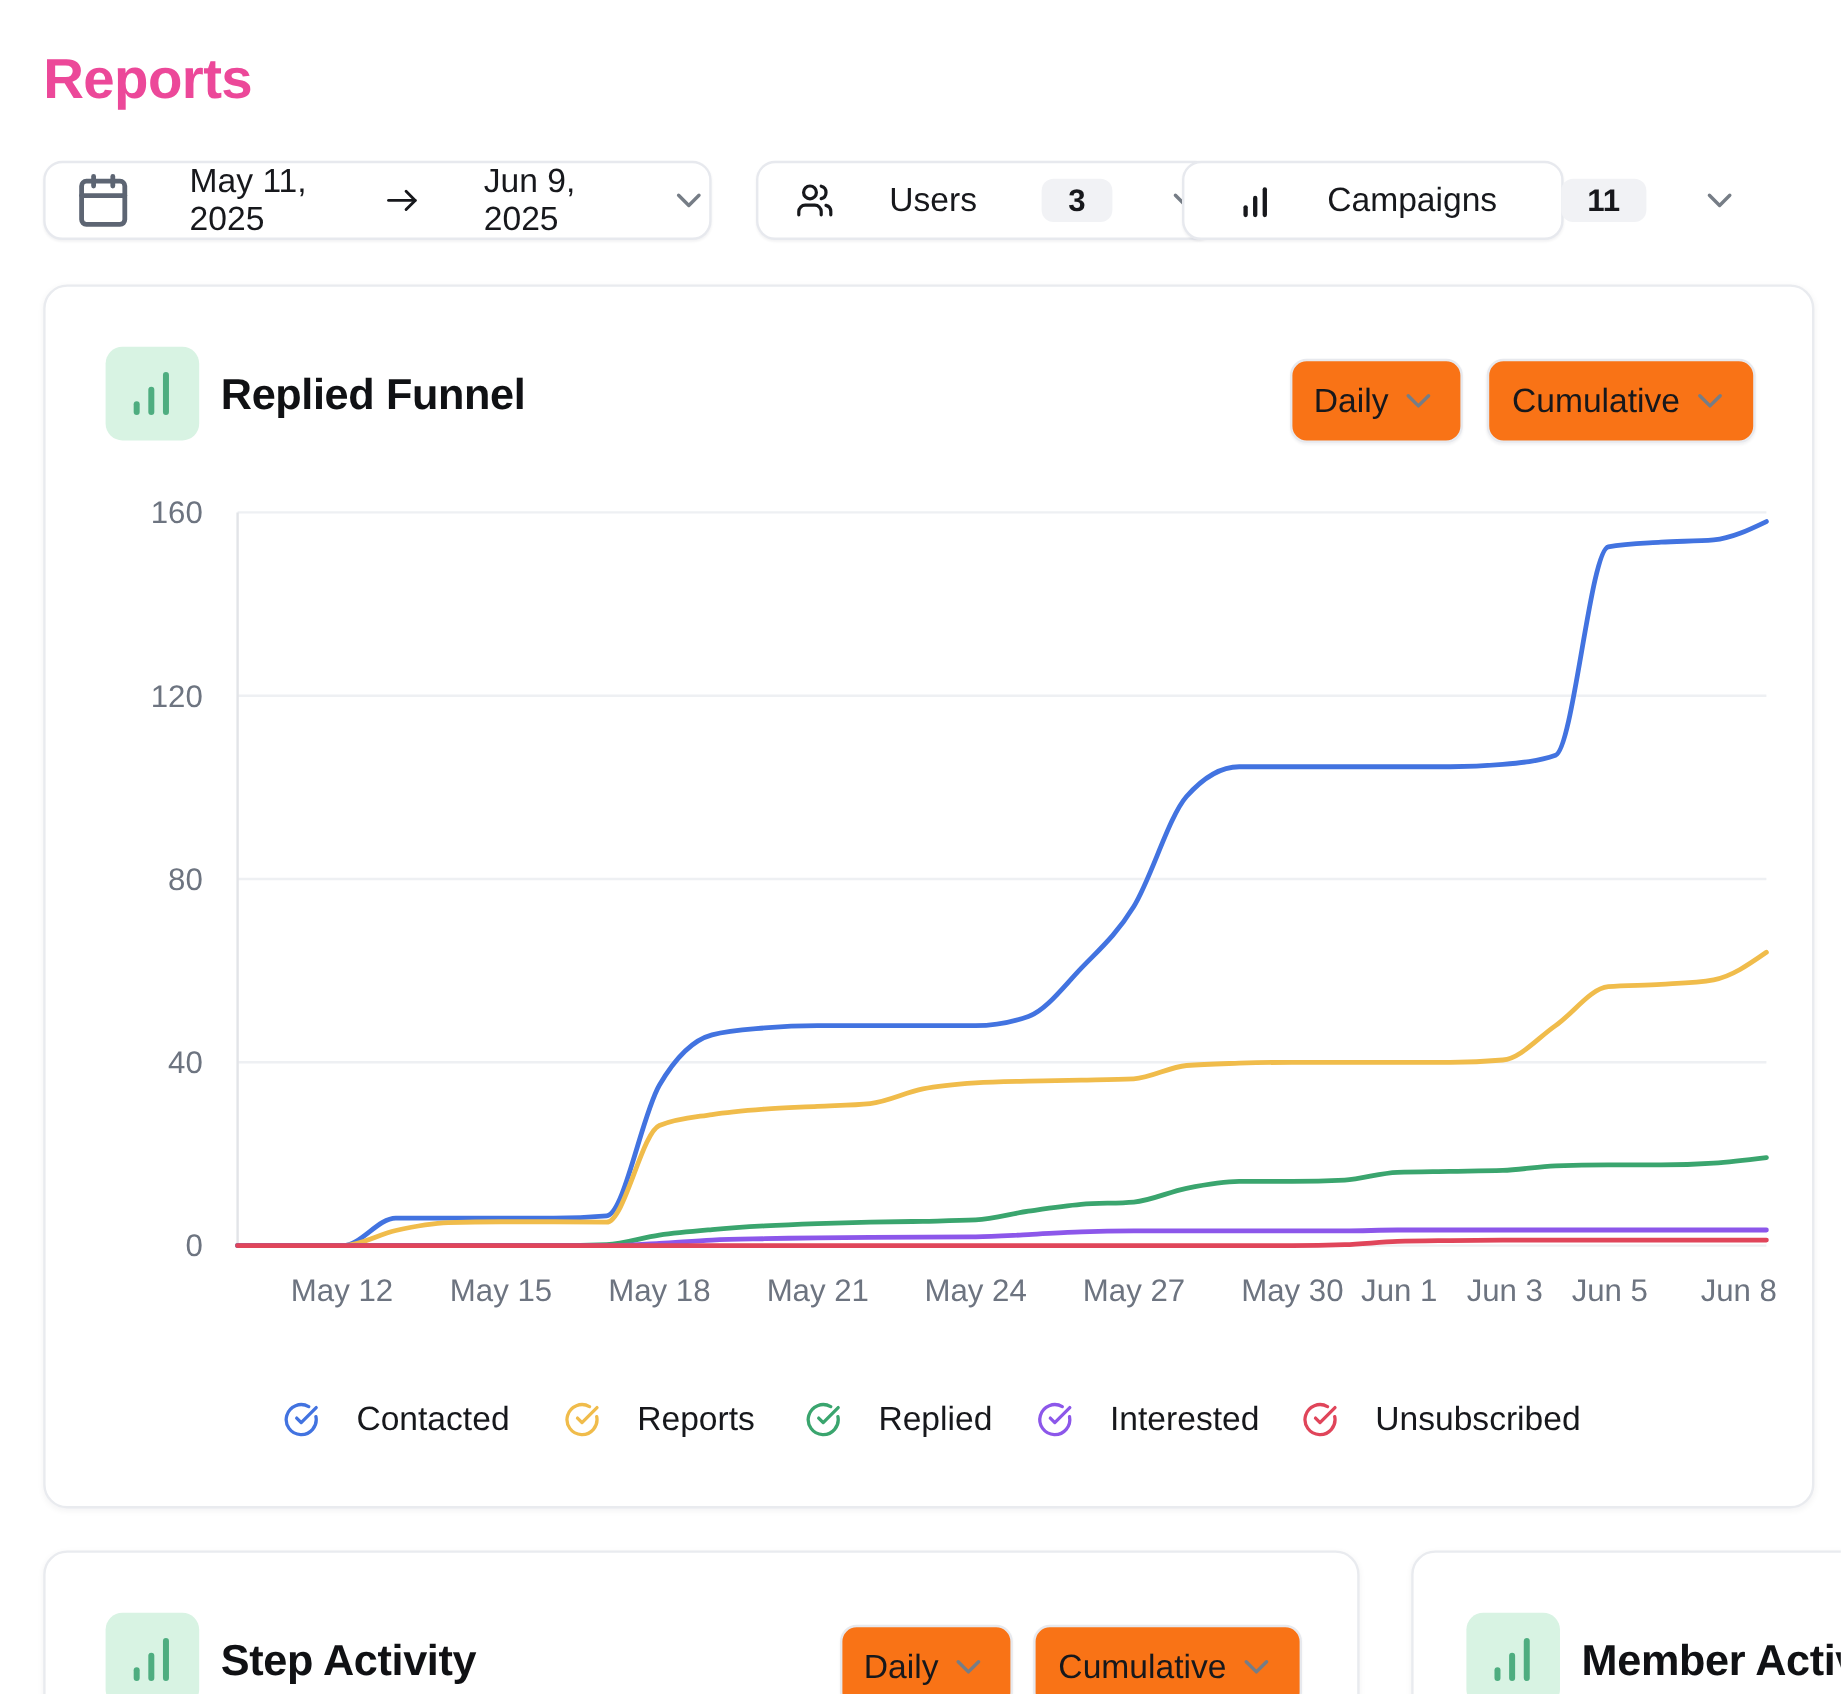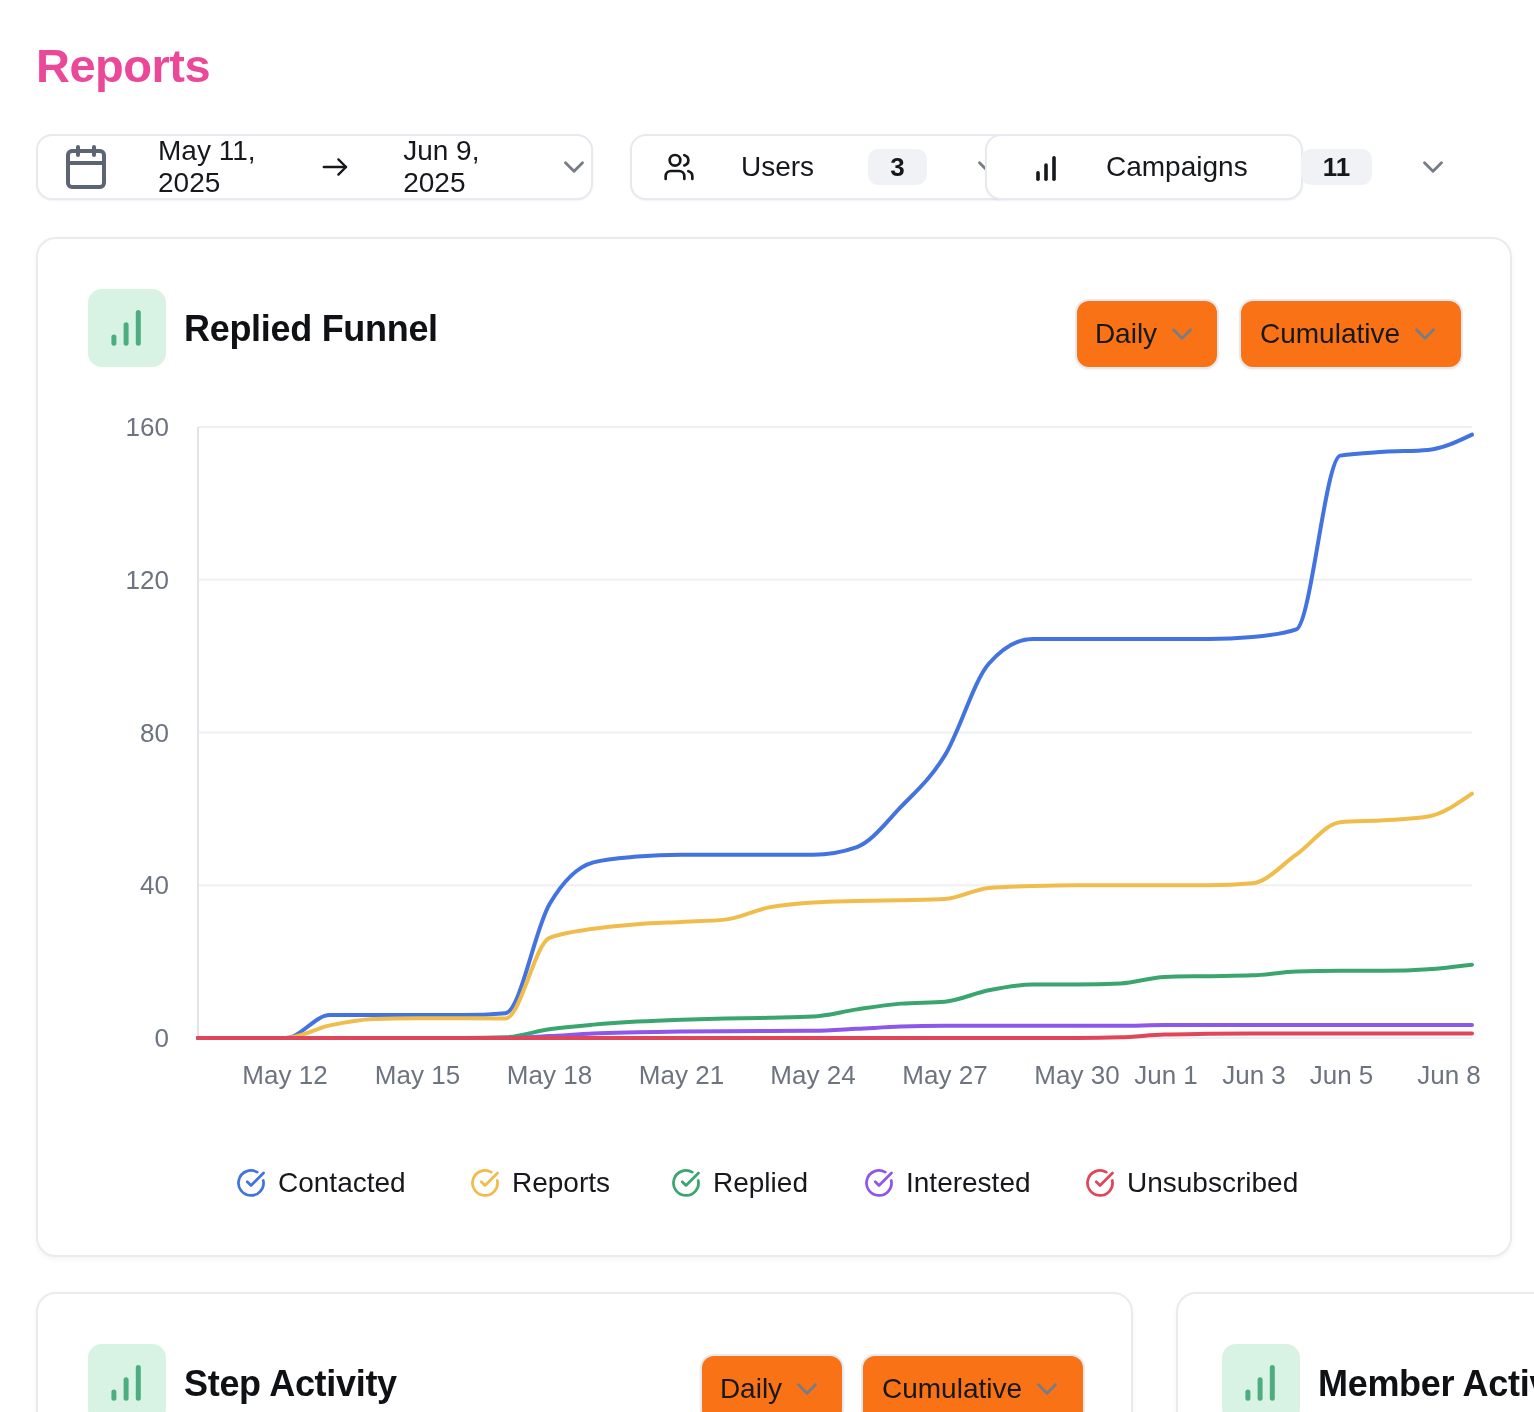--- a/index.html
+++ b/index.html
@@ -13,21 +13,21 @@
   display:flex; align-items:center; justify-content:center; font-size:26px; font-weight:700;
   padding:0 22px; color:#17181c; }
 .card { position:absolute; background:#fff; border:2px solid #e9ebef; border-radius:20px;
   box-shadow:0 2px 5px rgba(16,24,40,.05); }
 .tile { position:absolute; width:78px; height:78px; border-radius:14px; background:#d8f3e3; }
 .ctitle { position:absolute; font-size:36px; line-height:36px; font-weight:700; color:#101114;
   letter-spacing:-0.3px; white-space:nowrap; }
 .sel { position:absolute; display:flex; align-items:center; justify-content:center; gap:8px;
   background:#f97316; border:2px solid #e7e9ee; border-radius:14px; height:70px;
   box-shadow:0 1px 2px rgba(16,24,40,.05); font-size:28px; color:#17181c; }
-.leg { position:absolute; top:1167px; display:flex; align-items:center; gap:12px;
+.leg { position:absolute; top:1167px; display:flex; align-items:center; gap:31px;
   font-size:28px; color:#17181c; }
 </style></head><body>
 <h1>Reports</h1>
 
 <div class="btn" style="left:36px;top:134px;width:557px;padding-left:24px">
   <svg width="48" height="48" viewBox="0 0 24 24" fill="none" stroke="#5d6573" stroke-width="2" stroke-linecap="round" stroke-linejoin="round">
       <path d="M8 2v4"></path>
       <path d="M16 2v4"></path>
       <path d="M3 10h18"></path>
       <path d="M3 6a2 2 0 0 1 2-2h14a2 2 0 0 1 2 2v14a2 2 0 0 1-2 2H5a2 2 0 0 1-2-2z"></path>

